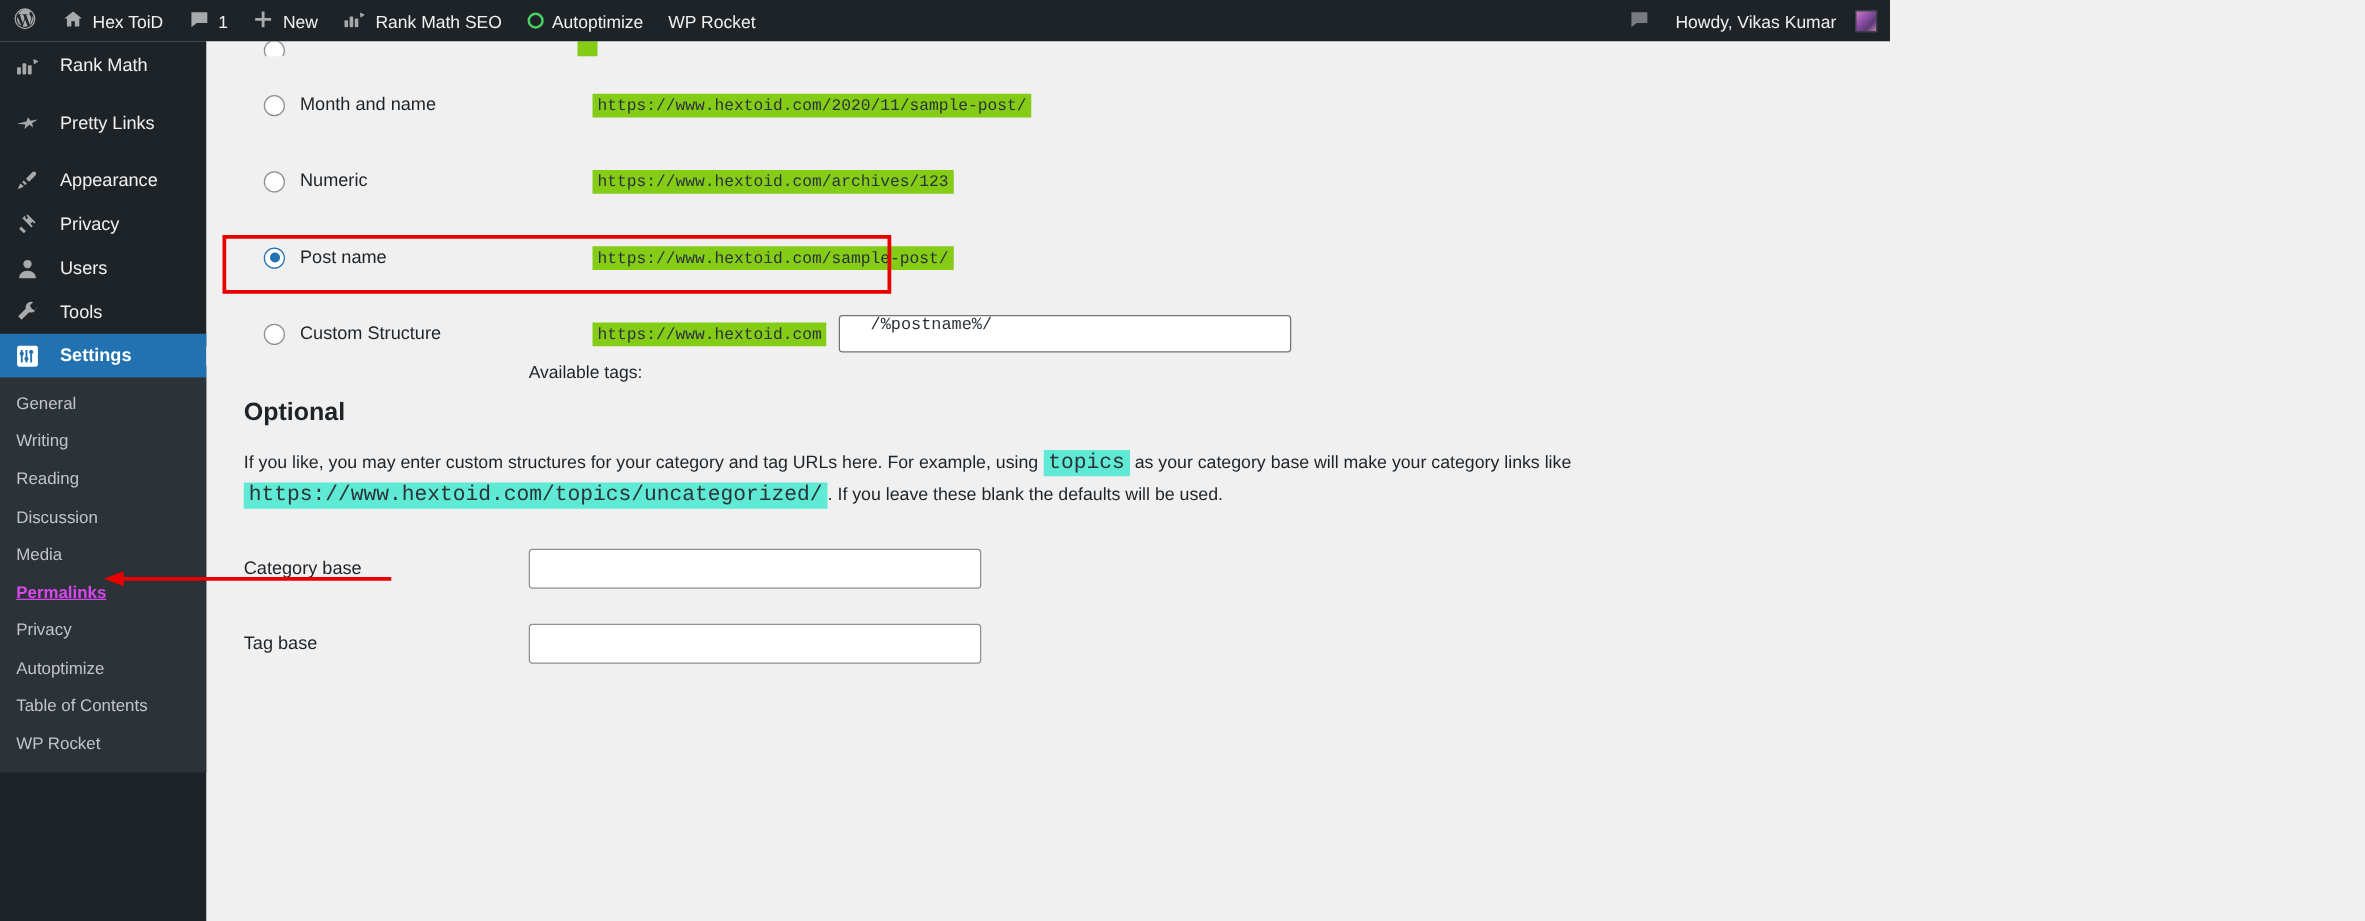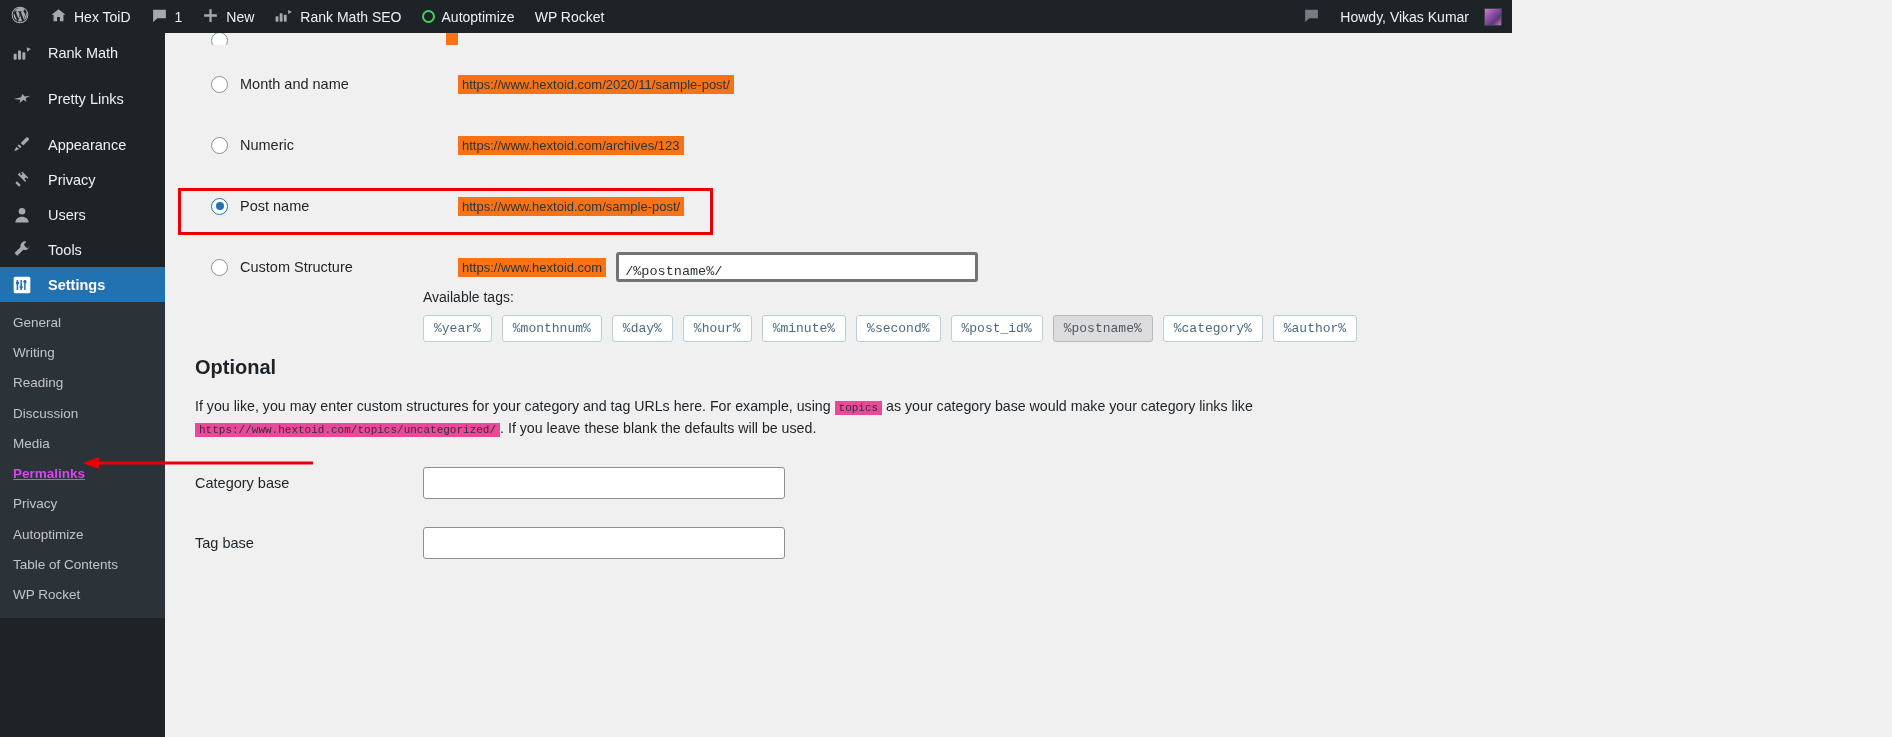--- a/index.html
+++ b/index.html
@@ -99,32 +99,33 @@
   .radio.checked::after {
     content:""; position:absolute; left: 3.5px; top: 3.5px;
     width: 8px; height: 8px; border-radius: 50%;
     background: #2271b1;
   }
   .opt-label {
     font-size: 14.5px; color: #1d2327;
     width: 218px; flex: 0 0 218px;
   }
   .urlcode {
-    font-family: Liberation Sans, sans-serif;
+    font-family: Liberation Mono, monospace;
     font-size: 13px; color: #2c3338;
-    background: #f97316;
+    background: #84cc16;
     padding: 2px 4px;
     white-space: nowrap;
+    margin-left: 16px;
   }
   .textinput {
-    background: #fff; border: 3px solid #737373; border-radius: 3px;
-    height: 30px; padding: 0 6px;
+    background: #fff; border: 1px solid #737373; border-radius: 3px;
+    height: 30px; padding: 0 24px;
     font-family: "Liberation Mono", monospace;
     font-size: 13.5px; color: #2c3338;
-    display: flex; align-items: flex-end;
+    display: flex; align-items: flex-start;
   }
 
   
   #postname-highlight {
     position: absolute;
     left: 178px; top: 188px;
     width: 535px; height: 47px;
     border: 3px solid #e80000;
     pointer-events: none;
     z-index: 20;
@@ -147,22 +148,22 @@
     white-space: nowrap;
   }
   .tagbtn.used { background: #dcdcde; color: #50575e; border-color: #b4b9be; }
 
   h2.section { font-size: 20px; font-weight: 600; color: #1d2327; padding-left: 8px; margin-top: 14px; }
   .para {
     font-size: 14.2px; color: #1d2327; padding-left: 8px; margin-top: 16px;
     line-height: 1.55; max-width: 1375px;
   }
   .inlinecode {
-    font-family: "Liberation Mono", monospace; font-size: 11px;
-    background: #ec4899; padding: 1px 4px; color: #2c3338;
+    font-family: "Liberation Mono", monospace; font-size: 17px;
+    background: #5eead4; padding: 1px 4px; color: #2c3338;
   }
   .fieldrow { display: flex; align-items: center; padding-left: 8px; margin-top: 28px; }
   .fieldlabel { font-size: 14.5px; color: #1d2327; width: 228px; flex: 0 0 228px; }
   .field {
     width: 362px; height: 32px;
     border: 1px solid #8c8f94; border-radius: 3px; background: #fff;
   }
   .topclip { height: 12px; overflow: hidden; padding-left: 24px; display:flex; align-items:flex-end; }
   .topclip .radio { margin-bottom: -4px; }
   .topclip .urlcode { margin-bottom: -4px; }
@@ -375,39 +376,27 @@
       <span class="radio"></span>
       <span class="opt-label">Custom Structure</span>
       <span class="urlcode">https://www.hextoid.com</span>
       <span class="textinput" style="width:362px;margin-left:10px;">
         <span>/%postname%/</span>
       </span>
     </div>
 
     <div class="avail-label">Available tags:</div>
 
-    <div class="tagrow">
-      <span class="tagbtn">%year%</span>
-      <span class="tagbtn">%monthnum%</span>
-      <span class="tagbtn">%day%</span>
-      <span class="tagbtn">%hour%</span>
-      <span class="tagbtn">%minute%</span>
-      <span class="tagbtn">%second%</span>
-      <span class="tagbtn">%post_id%</span>
-      <span class="tagbtn used">%postname%</span>
-      <span class="tagbtn">%category%</span>
-      <span class="tagbtn">%author%</span>
-    </div>
 
     <h2 class="section">Optional</h2>
 
     <p class="para">
       <span>If you like, you may enter custom structures for your category and tag URLs here. For example, using</span>
       <span class="inlinecode">topics</span>
-      <span>as your category base would make your category links like</span>
+      <span>as your category base will make your category links like</span>
       <span class="inlinecode">https://www.hextoid.com/topics/uncategorized/</span><span>. If you leave these blank the defaults will be used.</span>
     </p>
 
     <div class="fieldrow">
       <span class="fieldlabel">Category base</span>
       <input class="field" type="text" value="" style="">
     </div>
 
     <div class="fieldrow">
       <span class="fieldlabel">Tag base</span>

